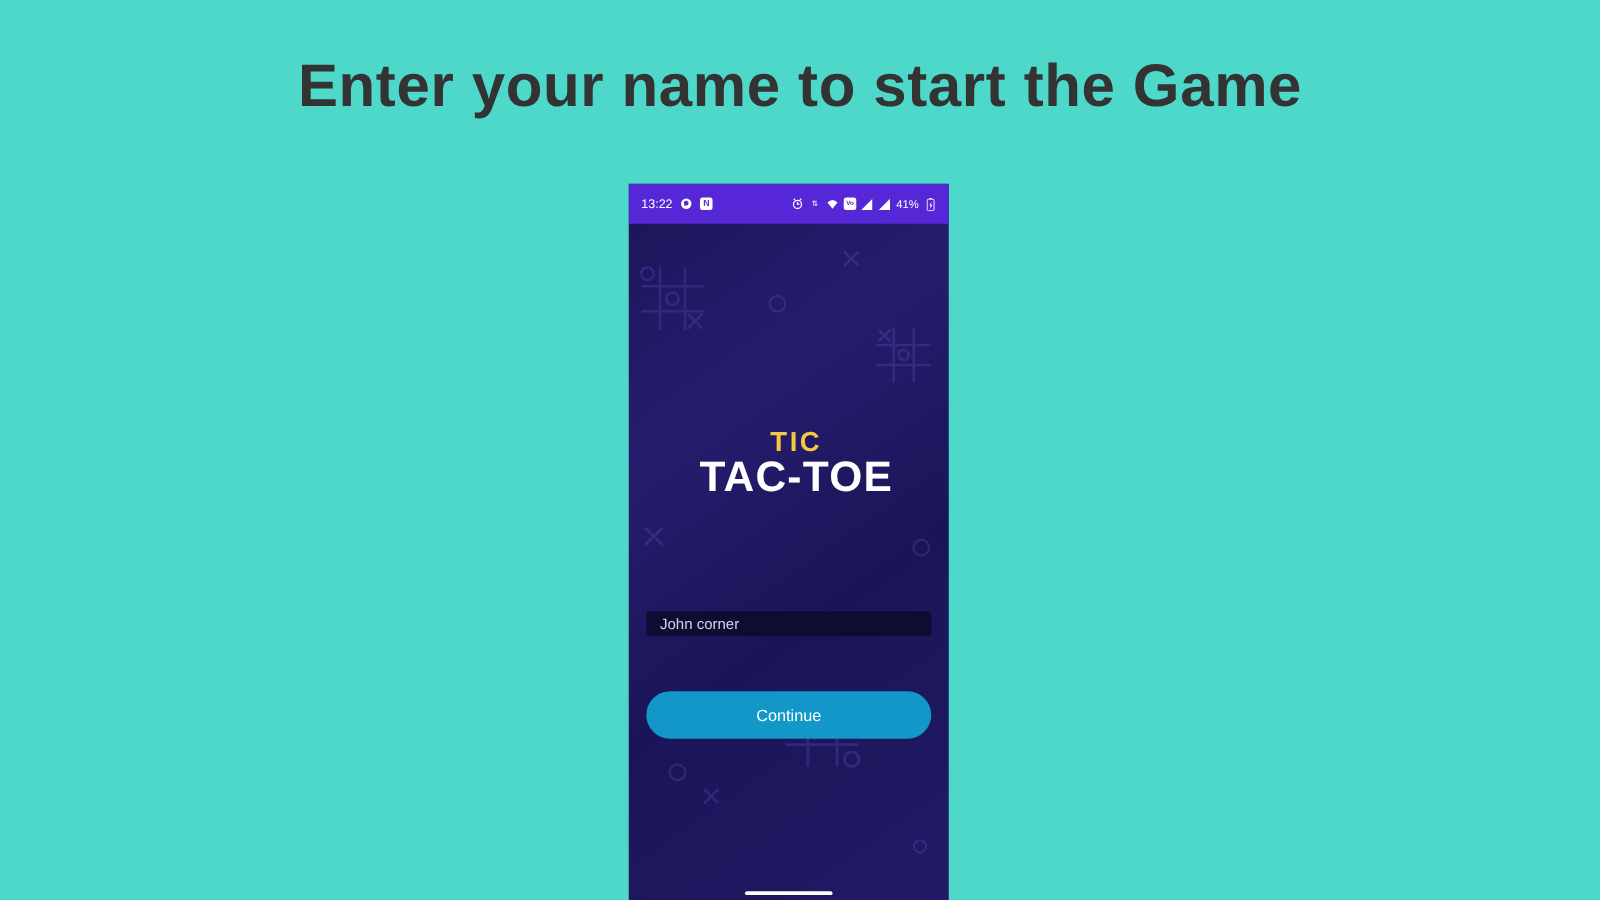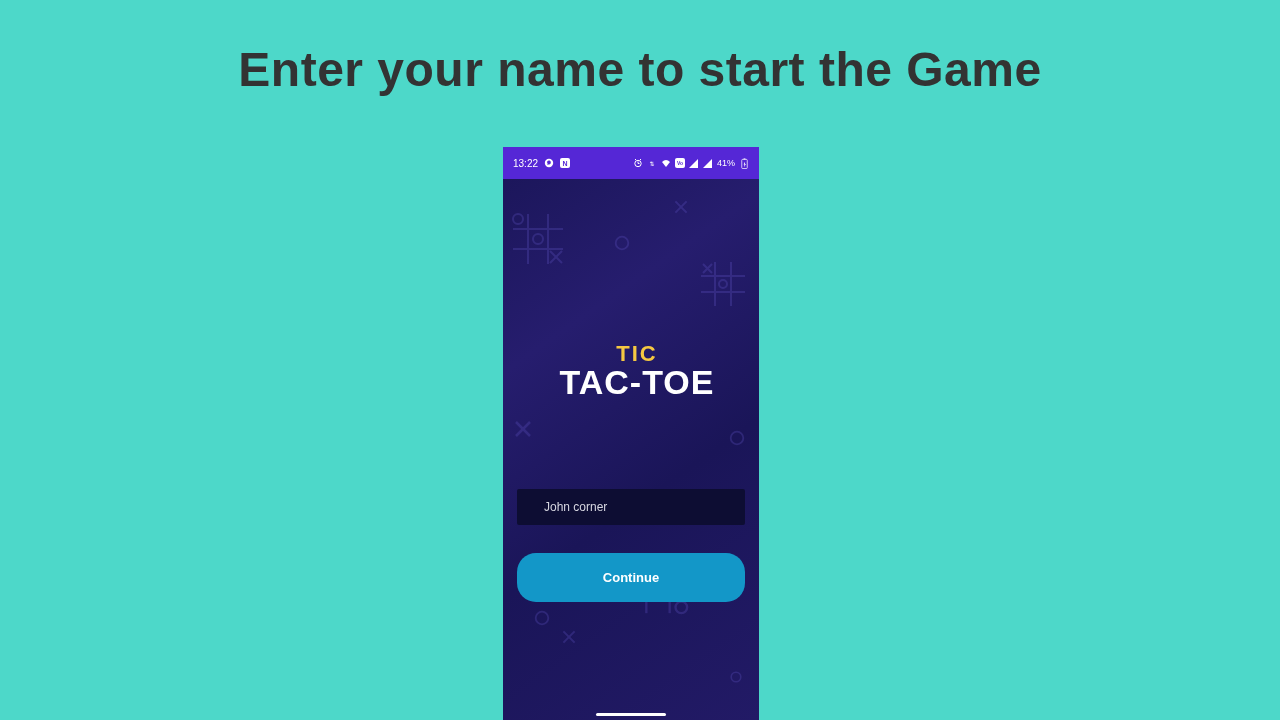--- a/index.html
+++ b/index.html
@@ -97,41 +97,41 @@
       font-weight: 700;
       letter-spacing: 1px;
       font-family: Arial, sans-serif;
       margin-top: -4px;
     }
     .name-input {
       position: absolute;
       top: 310px;
       left: 14px;
       right: 14px;
-      height: 36px;
+      height: 20px;
       background: #0d0d33;
       border: none;
       border-radius: 2px;
       color: #d6d6e0;
-      padding: 0 27px;
+      padding: 0 11px;
       font-size: 12px;
       outline: none;
     }
     .continue-btn {
       position: absolute;
       top: 374px;
       left: 14px;
       right: 14px;
-      height: 49px;
+      height: 38px;
       background: #1397c8;
       border: none;
       border-radius: 19px;
       color: #fff;
       font-size: 13px;
-      font-weight: 700;
+      font-weight: 400;
       cursor: pointer;
     }
     .nav-bar {
       position: absolute;
       bottom: 4px;
       left: 50%;
       transform: translateX(-50%);
       width: 70px;
       height: 3px;
       background: #fff;

